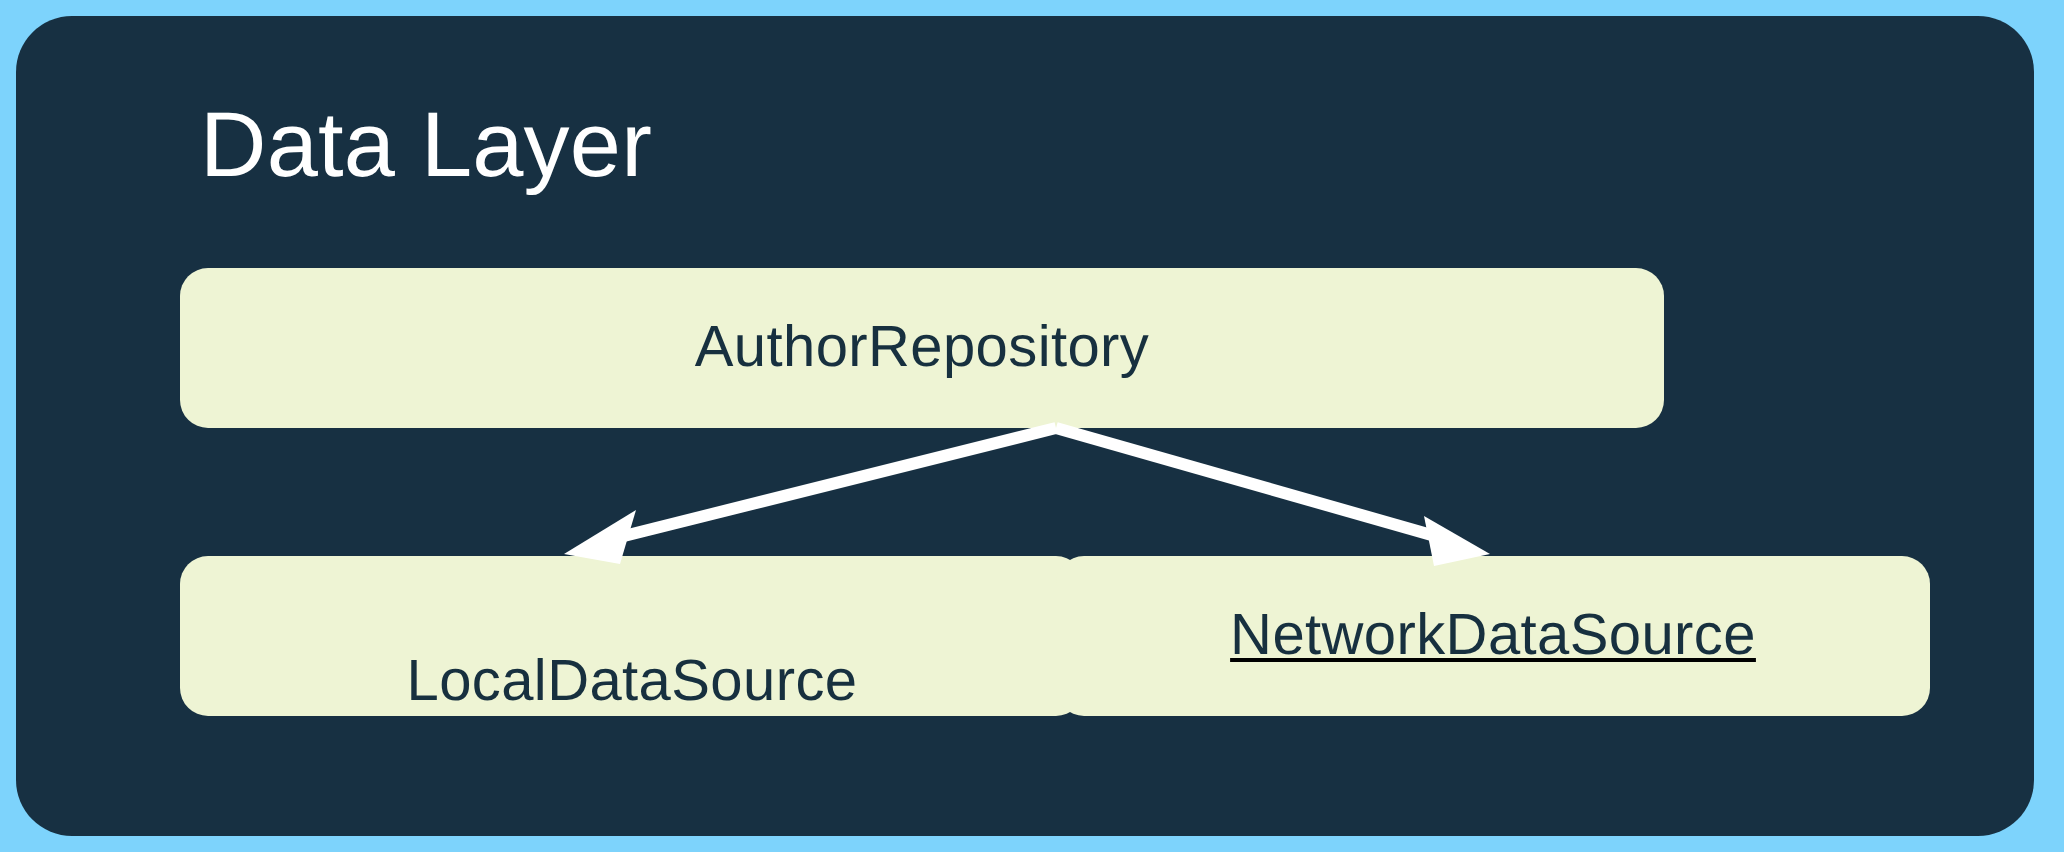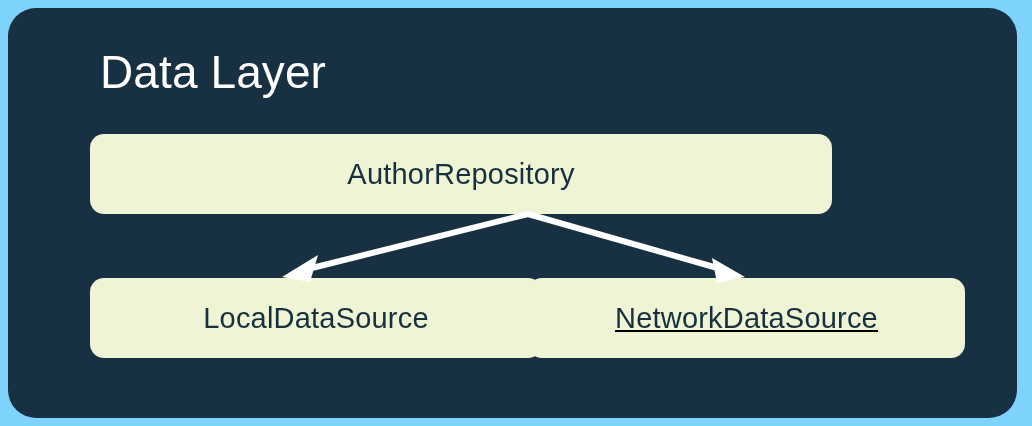--- a/index.html
+++ b/index.html
@@ -68,20 +68,21 @@
     top: 134px;
     width: 742px;
     height: 80px;
   }
 
   #node-local-data-source {
     left: 90px;
     top: 278px;
     width: 452px;
     height: 80px;
+    align-items: flex-end;
   }
 
   #node-network-data-source {
     left: 528px;
     top: 278px;
     width: 437px;
     height: 80px;
     text-decoration: underline;
   }
 

